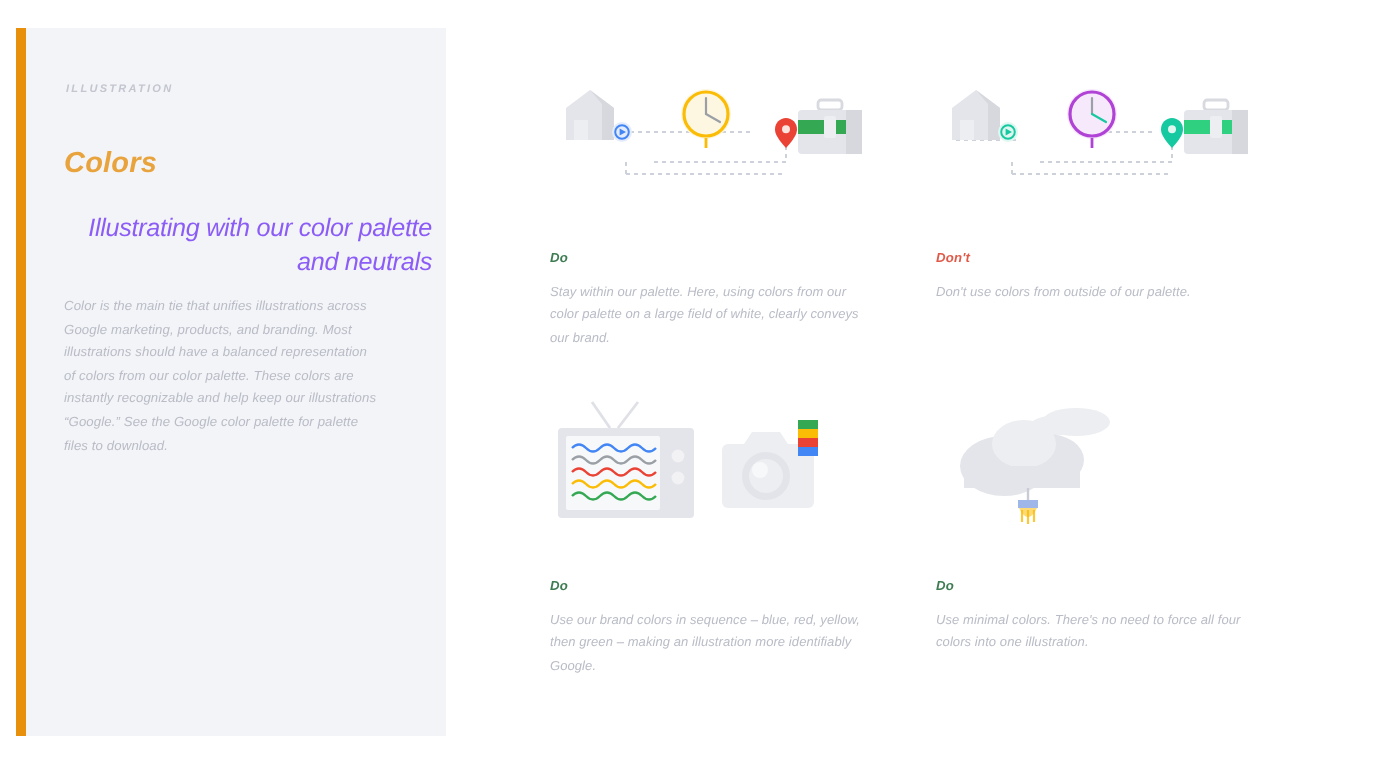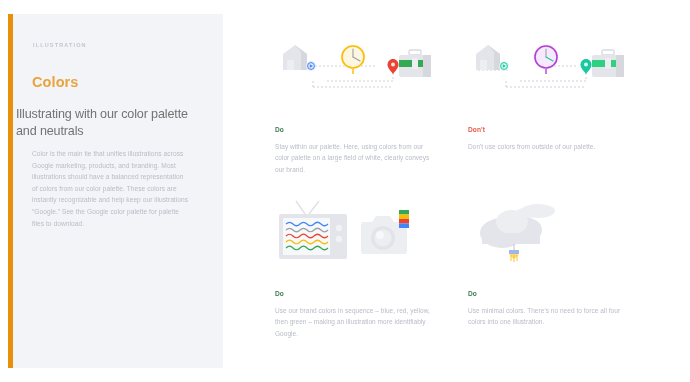--- a/index.html
+++ b/index.html
@@ -15,20 +15,21 @@
     -webkit-font-smoothing: antialiased;
   }
 
   .slide {
     position: absolute;
     left: 0; top: 0;
     width: 690px;
     height: 382px;
     background: #ffffff;
     box-sizing: border-box;
+    font-style: italic;
   }
 
   
   .left-panel {
     position: absolute;
     left: 8px;
     top: 14px;
     width: 215px;
     height: 354px;
     background: #f3f4f8;
@@ -57,27 +58,28 @@
     position: absolute;
     left: 32px;
     top: 74px;
     font-size: 14.5px;
     font-weight: bold;
     color: #e8a33d;
     letter-spacing: .1px;
   }
   .headline {
     position: absolute;
-    left: 16px;
+    left: 44px;
     top: 106px;
     width: 172px;
     font-size: 12.6px;
     line-height: 16.5px;
-    color: #737373;
+    color: #8b5cf6;
     letter-spacing: -.15px;
+    text-align: right;
   }
   .body-copy {
     position: absolute;
     left: 32px;
     top: 148px;
     width: 158px;
     font-size: 6.6px;
     line-height: 11.6px;
     color: #b9bcc6;
     letter-spacing: .06px;

